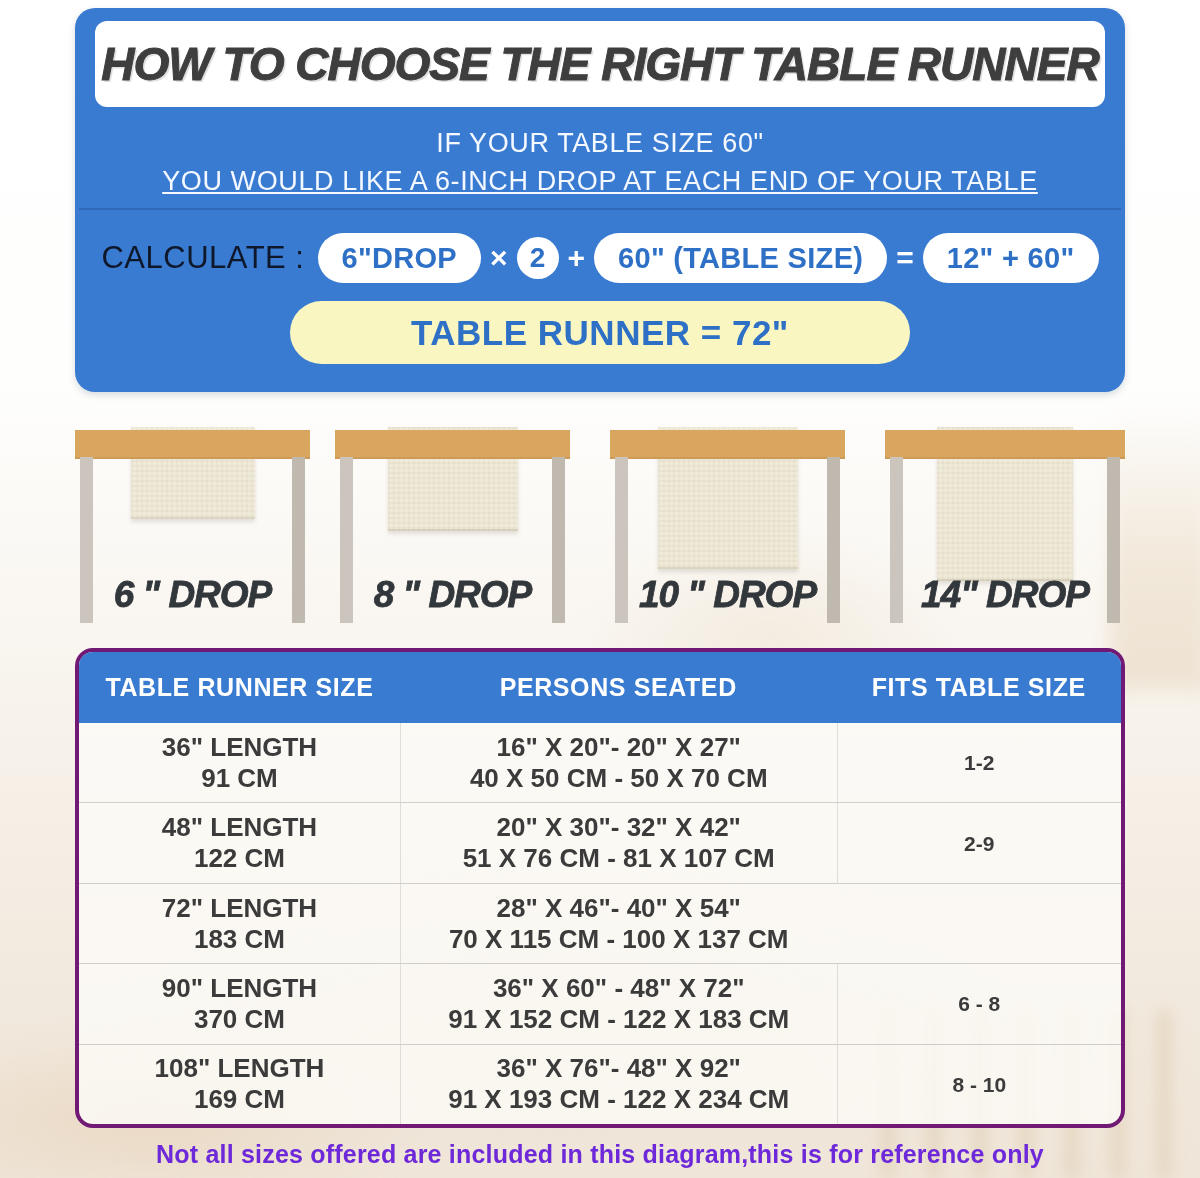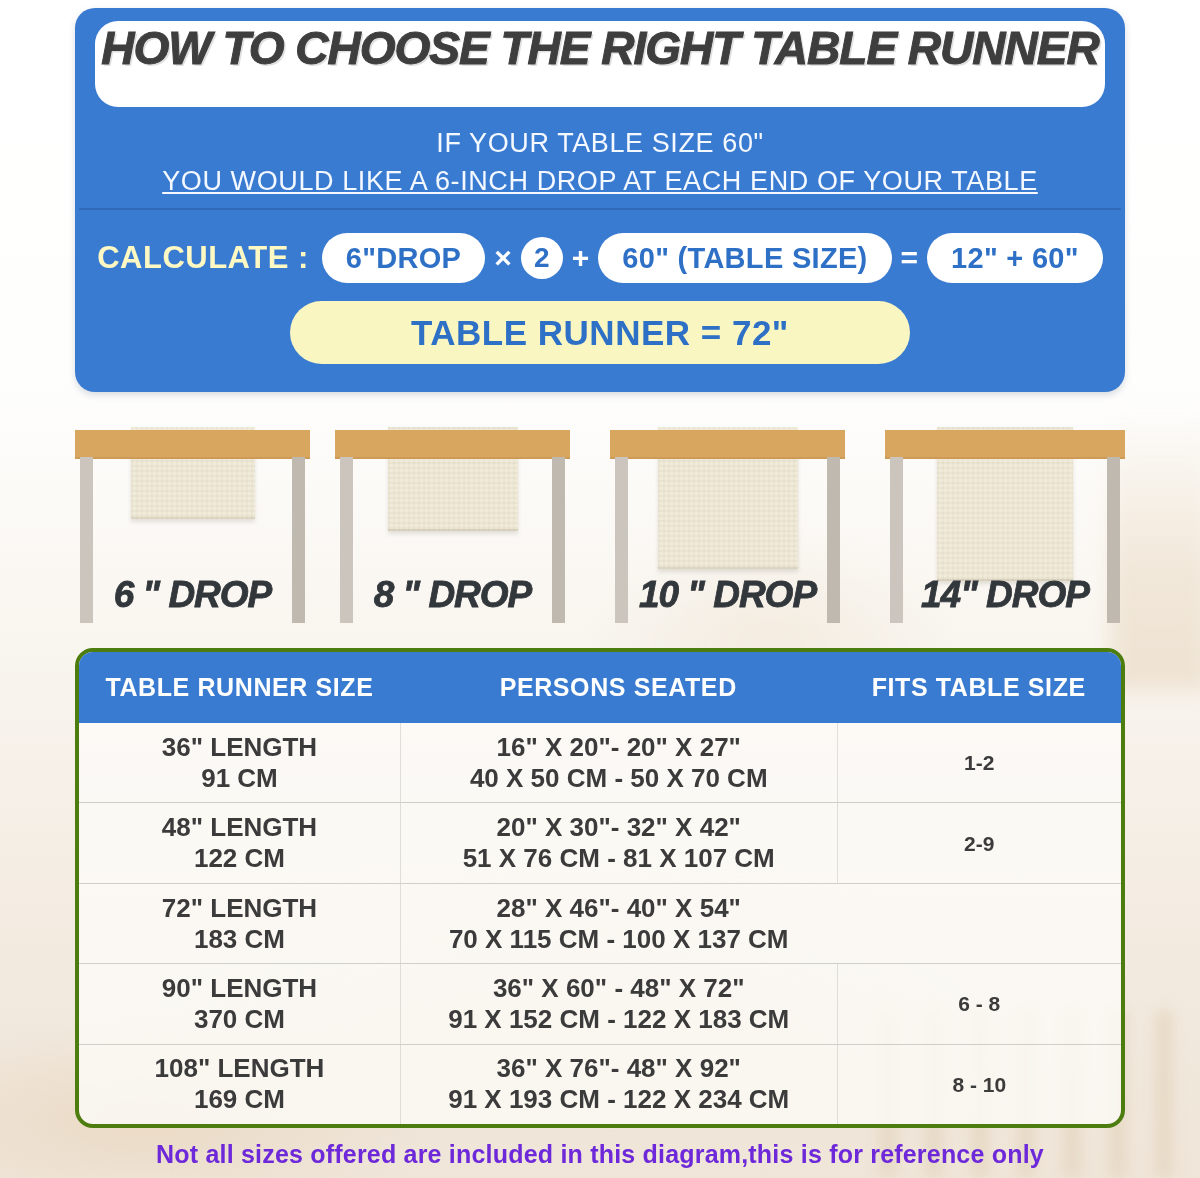--- a/index.html
+++ b/index.html
@@ -22,31 +22,31 @@
   .blob.b-chairs-mid{left:600px;top:540px;width:340px;height:150px;
       background:radial-gradient(ellipse at 50% 70%, #f3ebdf 0%, rgba(243,235,223,0) 75%);
       filter:blur(12px);}
   .blob.b-warm-low{left:120px;top:880px;width:900px;height:240px;
       background:radial-gradient(ellipse at 50% 80%, rgba(236,223,205,.55) 0%, rgba(236,223,205,0) 75%);
       filter:blur(16px);}
 
   
   .blue-panel{position:absolute;left:75px;top:8px;width:1050px;height:384px;
       background:#3a7bd2;border-radius:20px;box-shadow:0 3px 7px rgba(40,60,90,.18);}
-  .title-box{position:absolute;left:20px;top:13px;width:1010px;height:86px;background:#ffffff;border-radius:23px;
-      display:flex;justify-content:center;}
+  .title-box{position:absolute;left:20px;top:13px;width:1010px;height:86px;background:#ffffff;border-radius:12px;
+      display:flex;align-items:center;justify-content:center;}
   .title-box span{font-size:46px;font-weight:bold;font-style:italic;letter-spacing:-1px;color:#3e3e3e;
       -webkit-text-stroke:1px #3e3e3e;text-shadow:2px 2px 0 rgba(0,0,0,.12);white-space:nowrap;}
   .intro-line{position:absolute;left:0;width:100%;text-align:center;color:#f4f8ff;letter-spacing:.6px;}
   .intro-line.l1{top:120px;font-size:27px;}
   .intro-line.l2{top:158px;font-size:27px;text-decoration:underline;}
   .panel-divider{position:absolute;left:4px;right:4px;top:200px;height:2px;background:rgba(25,60,115,.28);}
   .calc-row{position:absolute;left:0;top:224px;width:100%;height:52px;
       display:flex;align-items:center;justify-content:center;gap:9px;}
-  .calc-label{color:#fef9c3;font-size:31px;font-weight:bold;letter-spacing:.5px;margin-right:4px;white-space:nowrap;}
+  .calc-label{color:#0f172a;font-size:31px;font-weight:normal;letter-spacing:.5px;margin-right:4px;white-space:nowrap;}
   .pill{background:#ffffff;border-radius:27px;height:50px;display:flex;align-items:center;justify-content:center;
       padding:0 24px;color:#2e70c6;font-size:29px;font-weight:bold;white-space:nowrap;letter-spacing:.3px;}
   .op{color:#ffffff;font-size:30px;font-weight:bold;}
   .circle{background:#ffffff;border-radius:50%;width:42px;height:42px;display:flex;align-items:center;justify-content:center;
       color:#2e70c6;font-size:28px;font-weight:bold;}
   .result-pill{position:absolute;left:50%;top:293px;transform:translateX(-50%);width:620px;height:63px;
       background:#faf6c1;border-radius:32px;display:flex;align-items:center;justify-content:center;}
   .result-pill span{color:#2e70c6;font-size:35px;font-weight:bold;letter-spacing:.5px;}
 
   
@@ -63,21 +63,21 @@
       box-shadow:0 3px 4px rgba(90,80,60,.15);border-bottom:2px solid rgba(140,125,95,.18);}
   .fig.f1 .runner{width:124px;height:90px;}
   .fig.f2 .runner{width:130px;height:102px;}
   .fig.f3 .runner{width:140px;height:140px;}
   .fig.f4 .runner{width:136px;height:152px;}
   .drop-label{position:absolute;left:0;top:144px;width:100%;text-align:center;
       font-size:37px;font-weight:bold;font-style:italic;color:#32373c;letter-spacing:-1px;
       -webkit-text-stroke:.8px #32373c;white-space:nowrap;}
 
   
-  .size-panel{position:absolute;left:75px;top:648px;width:1050px;height:480px;border:4px solid #4d7c0f;
+  .size-panel{position:absolute;left:75px;top:648px;width:1050px;height:480px;border:4px solid #701a75;
       border-radius:18px;overflow:hidden;background:rgba(253,251,248,.8);box-sizing:border-box;}
   .size-header{height:71px;background:#3a7bd2;display:grid;grid-template-columns:30.8% 41.9% 27.3%;
       align-items:center;}
   .size-header div{text-align:center;color:#ffffff;font-size:25px;font-weight:bold;letter-spacing:.6px;}
   .size-body{display:flex;flex-direction:column;height:401px;}
   .size-row{flex:1;display:grid;grid-template-columns:30.8% 41.9% 27.3%;}
   .size-row + .size-row{border-top:1px solid rgba(140,140,140,.38);}
   .cell{display:flex;flex-direction:column;align-items:center;justify-content:center;
       color:#3b3b3b;font-size:26px;font-weight:bold;line-height:31px;text-align:center;}
   .cell.mid,.cell.last{border-left:1px solid rgba(150,150,150,.28);}

